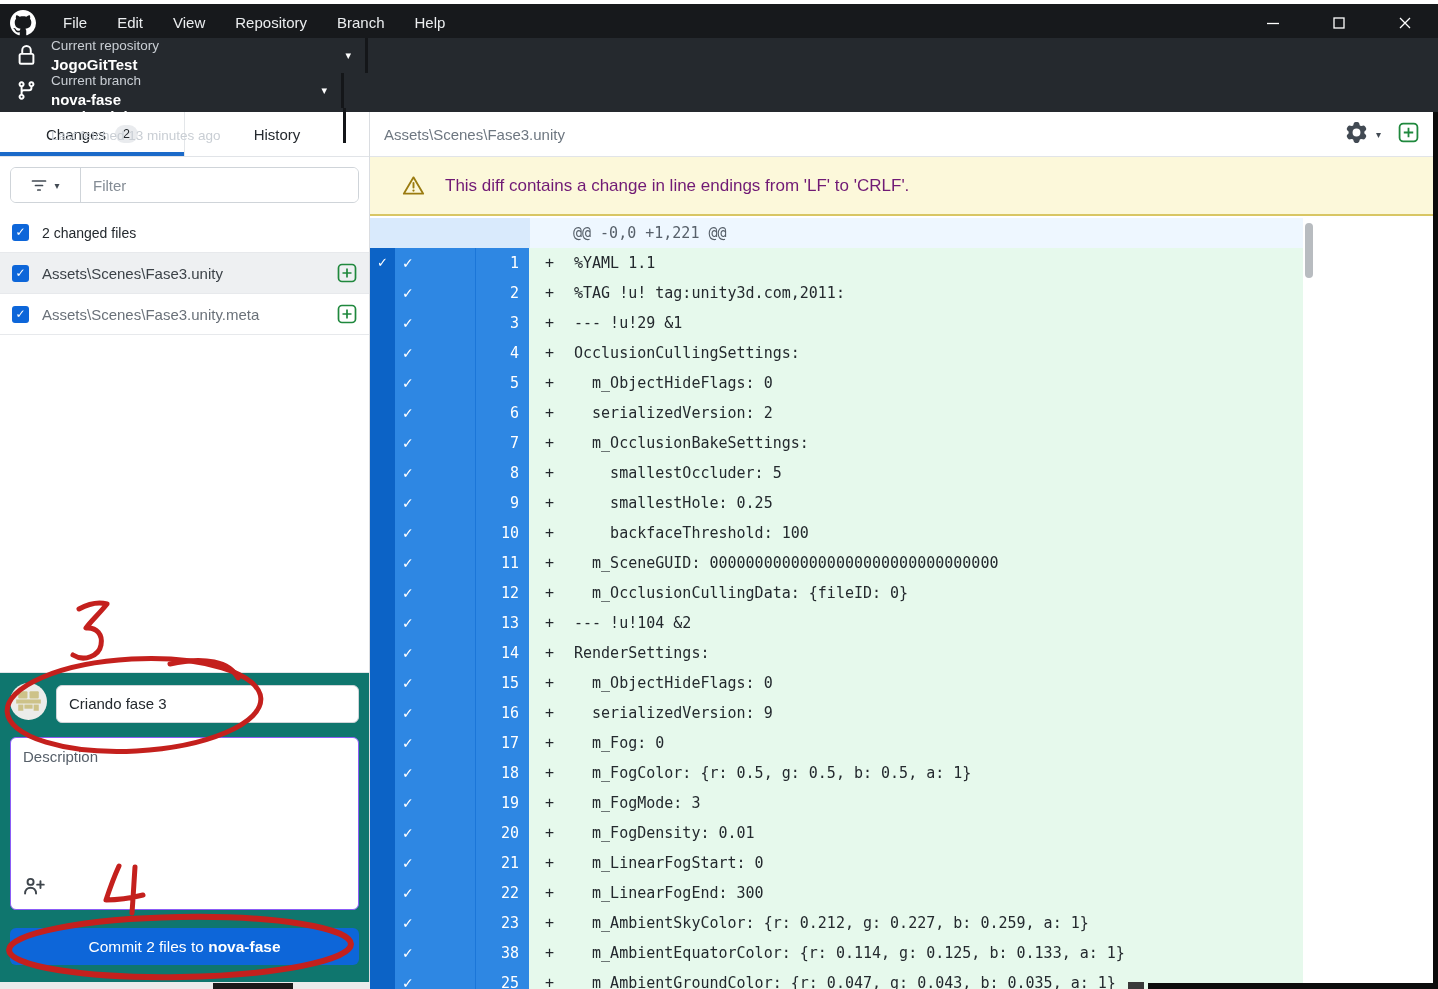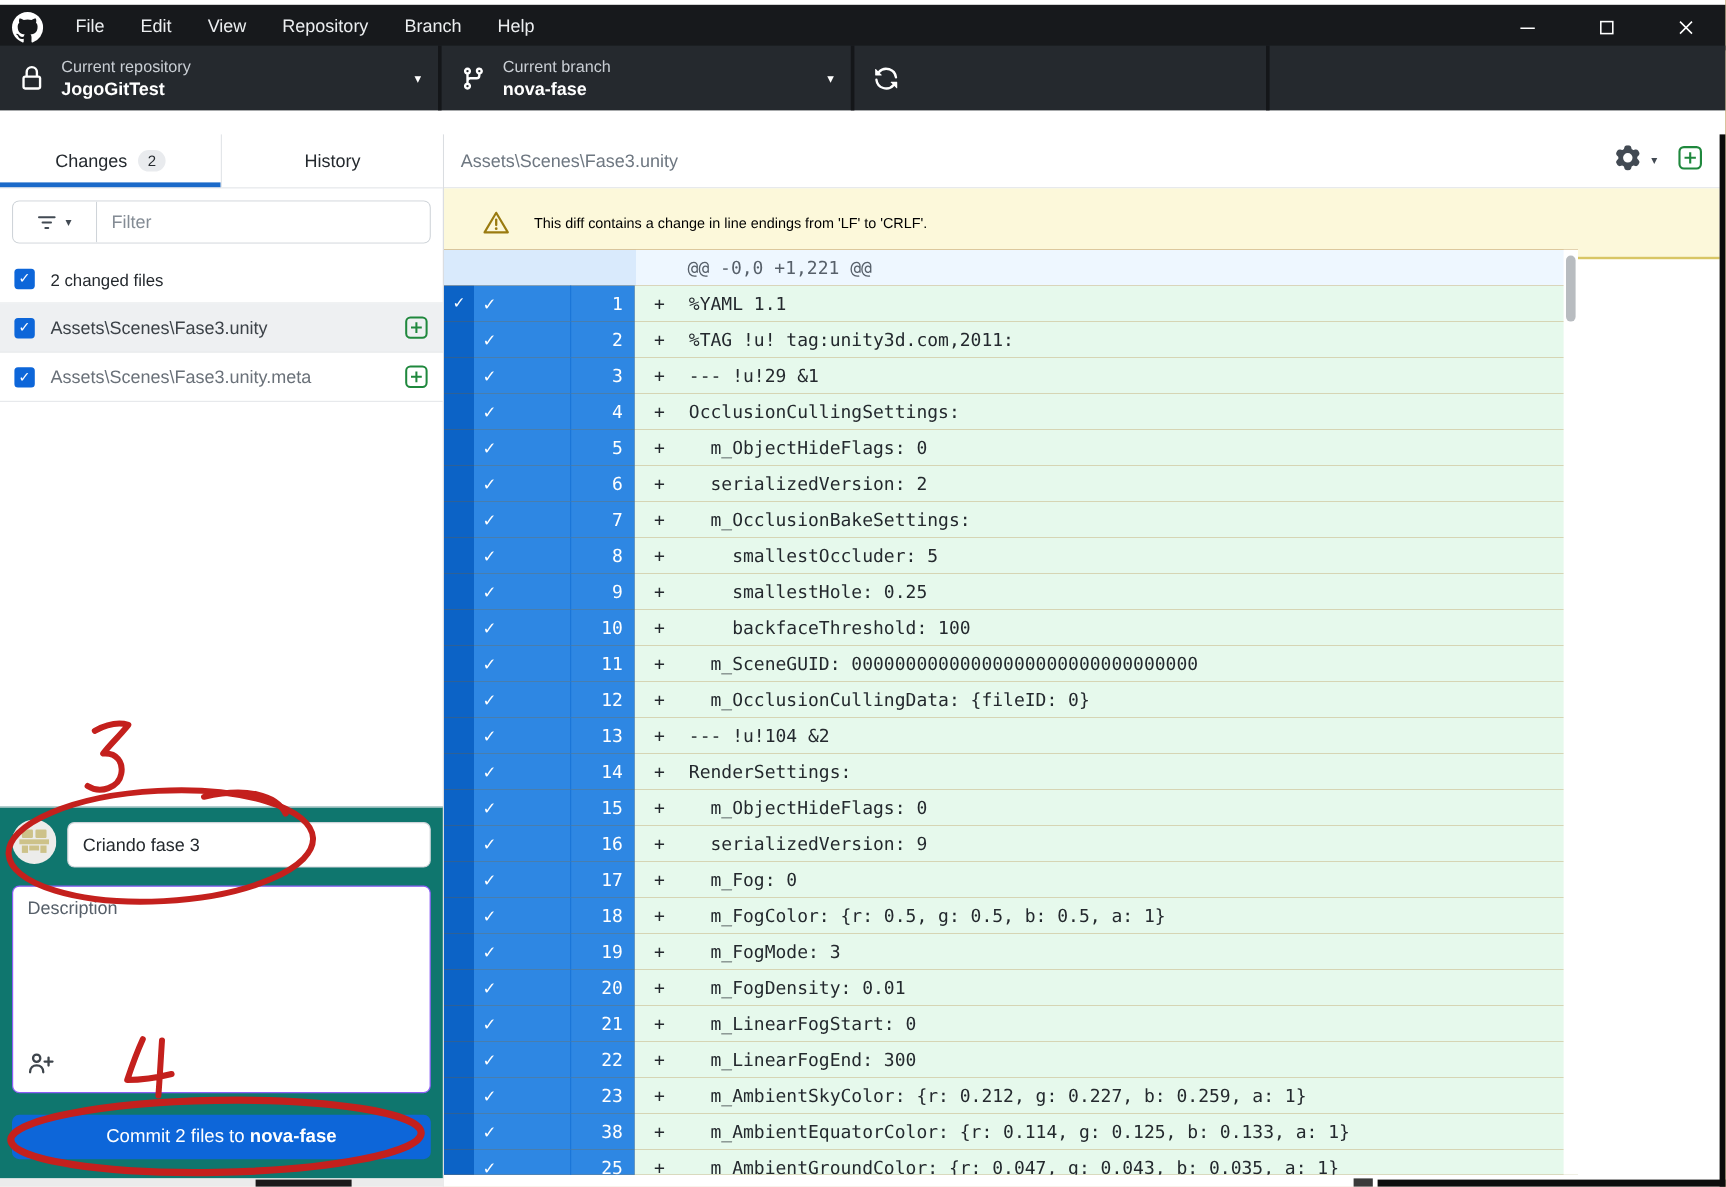--- a/index.html
+++ b/index.html
@@ -23,21 +23,21 @@
 
   
   .menubar{position:absolute;left:0;top:4px;width:1438px;height:38px;background:var(--titlebar-bg);display:flex;align-items:center;z-index:5;}
   .logo{margin:0 12px 0 10px;display:flex;align-items:center;}
   .menu-items{display:flex;height:38px;align-items:center;}
   .menu-item{padding:0 15px;color:#eceef0;font-size:15px;line-height:38px;cursor:default;}
   .win-controls{margin-left:auto;display:flex;height:38px;}
   .win-btn{width:66px;height:38px;display:flex;align-items:center;justify-content:center;}
 
   
-  .toolbar{position:absolute;left:0;top:38px;width:1438px;height:54px;background:var(--toolbar-bg);display:flex;z-index:5;}
+  .toolbar{position:absolute;left:0;top:38px;width:1438px;height:74px;background:var(--toolbar-bg);display:flex;z-index:5;flex-direction:column;}
   .tb-section{display:flex;align-items:center;border-right:3px solid #141619;padding:0 14px 0 16px;}
   .tb-repo{width:368px;}
   .tb-branch{width:344px;}
   .tb-fetch{width:346px;}
   .tb-icon{margin-right:14px;display:flex;align-items:center;}
   .tb-text{display:flex;flex-direction:column;gap:3px;}
   .tb-label{font-size:13.5px;color:#c9ced4;}
   .tb-value{font-size:15px;font-weight:bold;color:#ffffff;}
   .tb-caret{margin-left:auto;color:#fff;font-size:11px;}
 
@@ -77,24 +77,24 @@
   .commit-btn b{font-weight:bold;}
 
   
   .main{position:absolute;left:370px;top:112px;width:1063px;height:877px;background:#fff;}
   .diff-header{height:45px;display:flex;align-items:center;border-bottom:1px solid var(--border-gray);padding:0 14px;background:#fff;}
   .diff-path{font-size:15px;color:#6e7781;}
   .diff-header-icons{margin-left:auto;display:flex;align-items:center;gap:9px;}
   .gear-caret{color:#424a53;font-size:10px;margin-right:8px;}
 
   .warning-banner{height:59px;background:var(--warning-bg);border-bottom:2px solid var(--warning-border);display:flex;align-items:center;}
-  .warning-text{margin-left:20px;font-size:12px;color:#000000;}
+  .warning-text{margin-left:20px;font-size:17px;color:#701a75;}
   .warning-icon{margin-left:32px;display:flex;}
 
-  .diff-scroll{position:absolute;left:0;top:96px;width:945px;height:771px;overflow:hidden;background:#a16207;}
+  .diff-scroll{position:absolute;left:0;top:106px;width:945px;height:771px;overflow:hidden;background:#eab308;}
   .diff-rows{width:1051px;}
   .hunk-row{display:flex;height:30px;}
   .hunk-gutter{width:160px;background:var(--hunk-gutter-bg);}
   .hunk-content{flex:1;background:var(--hunk-bg);display:flex;align-items:center;}
   .hunk-text{margin-left:43px;font-family:"DejaVu Sans Mono","Liberation Mono",monospace;font-size:15px;color:#57606a;}
 
   .diff-row{display:flex;height:30px;}
   .g-dark{width:25px;background:var(--gutter-dark-blue);color:#fff;font-size:13px;line-height:30px;text-align:center;}
   .g-check{width:80px;background:var(--gutter-blue);color:#fff;font-size:14px;line-height:30px;padding-left:7px;}
   .g-num{width:54px;background:var(--gutter-blue);border-left:1px solid #1b76d8;color:#fff;font-size:15px;line-height:30px;text-align:right;padding-right:10px;font-family:"DejaVu Sans Mono","Liberation Mono",monospace;}
@@ -175,20 +175,24 @@
       <span class="tb-value">nova-fase</span>
     </div>
     <span class="tb-caret">▾</span>
   </div>
   <div class="tb-section tb-fetch">
     <span class="tb-icon">
       <svg width="21" height="21" viewBox="0 0 16 16">
           <path fill="#fff" d="M1.705 8.005a.75.75 0 0 1 .834.656 5.5 5.5 0 0 0 9.592 2.97l-1.204-1.204a.25.25 0 0 1 .177-.427h3.646a.25.25 0 0 1 .25.25v3.646a.25.25 0 0 1-.427.177l-1.38-1.38A7.002 7.002 0 0 1 1.05 8.84a.75.75 0 0 1 .656-.834ZM8 2.5a5.487 5.487 0 0 0-4.131 1.869l1.204 1.204A.25.25 0 0 1 4.896 6H1.25A.25.25 0 0 1 1 5.75V2.104a.25.25 0 0 1 .427-.177l1.38 1.38A7.002 7.002 0 0 1 14.95 7.16a.75.75 0 0 1-1.49.178A5.5 5.5 0 0 0 8 2.5Z"></path>
         </svg>
     </span>
+    <div class="tb-text">
+      <span class="tb-value">Fetch origin</span>
+      <span class="tb-label">Last fetched 13 minutes ago</span>
+    </div>
   </div>
 </div>
 
 <div class="sidebar">
   <div class="tabs">
     <div class="tab active">
       <span>Changes</span>
       <span class="badge">2</span>
     </div>
     <div class="tab">

